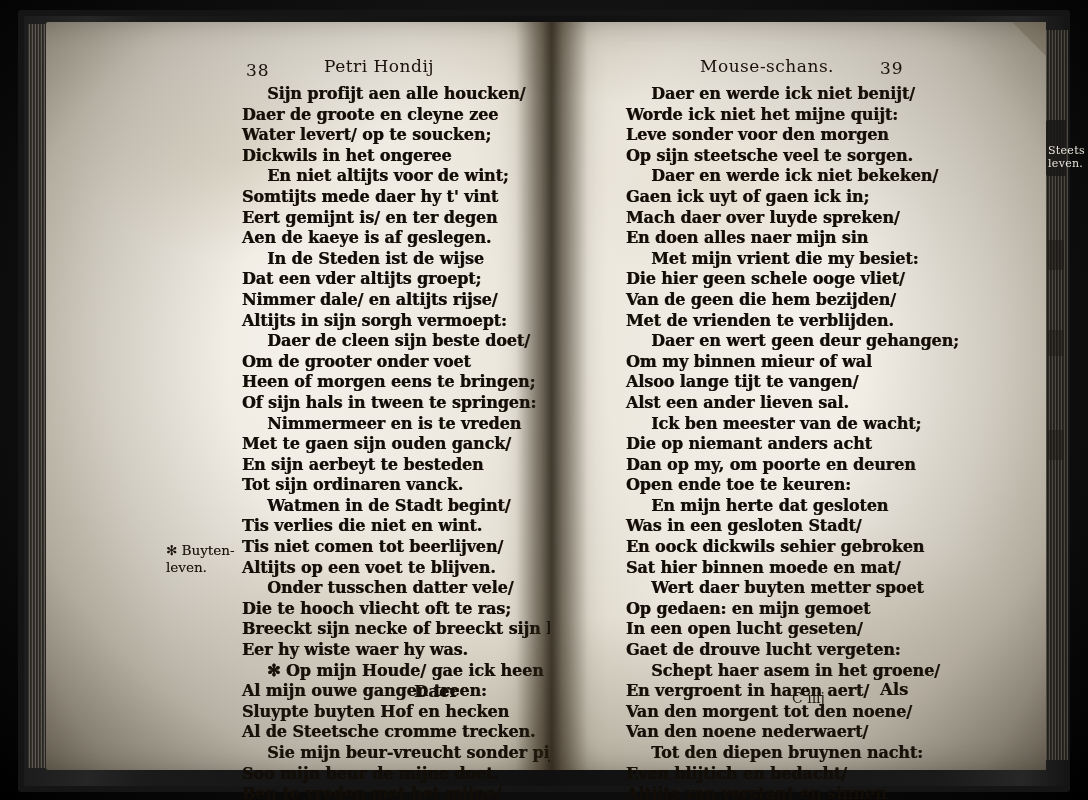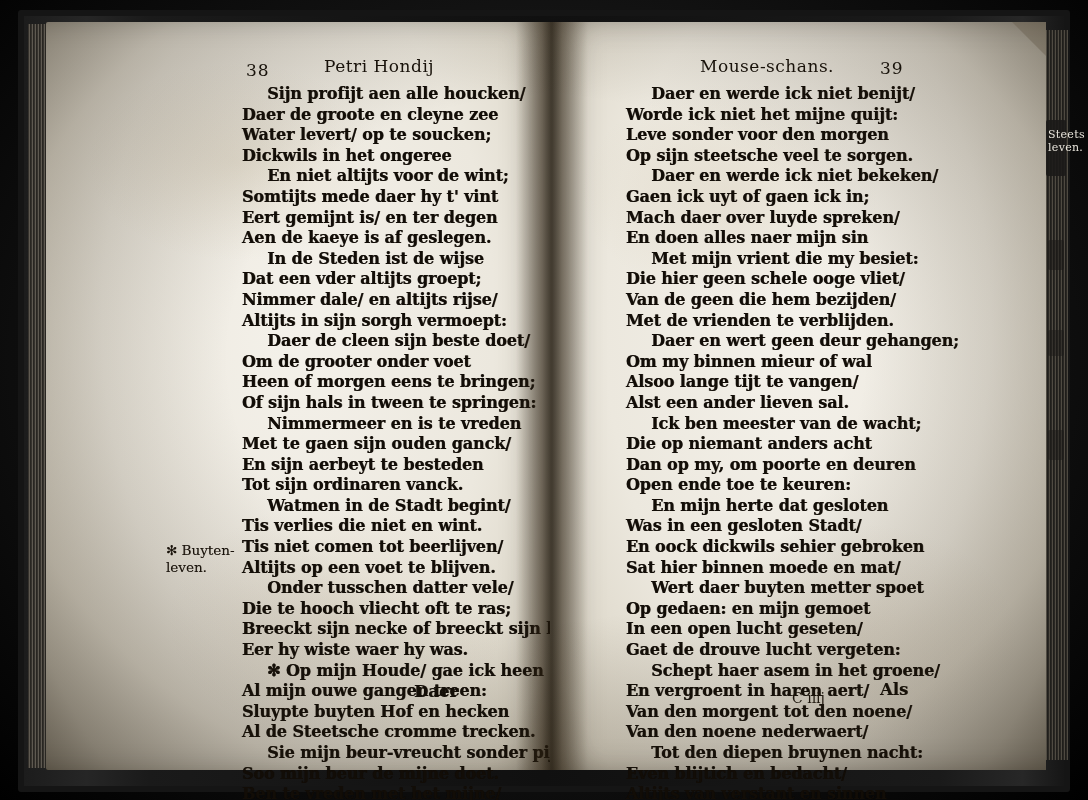--- a/index.html
+++ b/index.html
@@ -238,20 +238,20 @@
 
       <div class="signature" style="left:242px;top:668px;">C iiij</div>
       <div class="catchword" style="left:330px;top:658px;">Als</div>
     </div>
 
     <div class="gutter"></div>
     <div class="vignette"></div>
   </div>
 
   <div class="tabmark" style="left:1046px;top:120px;width:20px;height:56px;"></div>
-  <div class="tabtext" id="edge-tab-text" style="left:1048px;top:128px;width:18px;">
+  <div class="tabtext" id="edge-tab-text" style="left:1048px;top:144px;width:18px;">
       <div>Steets</div>
       <div>leven.</div>
     </div>
   <div class="tabmark" style="left:1048px;top:240px;width:16px;height:30px;opacity:.55;"></div>
   <div class="tabmark" style="left:1048px;top:330px;width:16px;height:26px;opacity:.5;"></div>
   <div class="tabmark" style="left:1048px;top:430px;width:16px;height:30px;opacity:.5;"></div>
 </div>
 
 </body></html>

